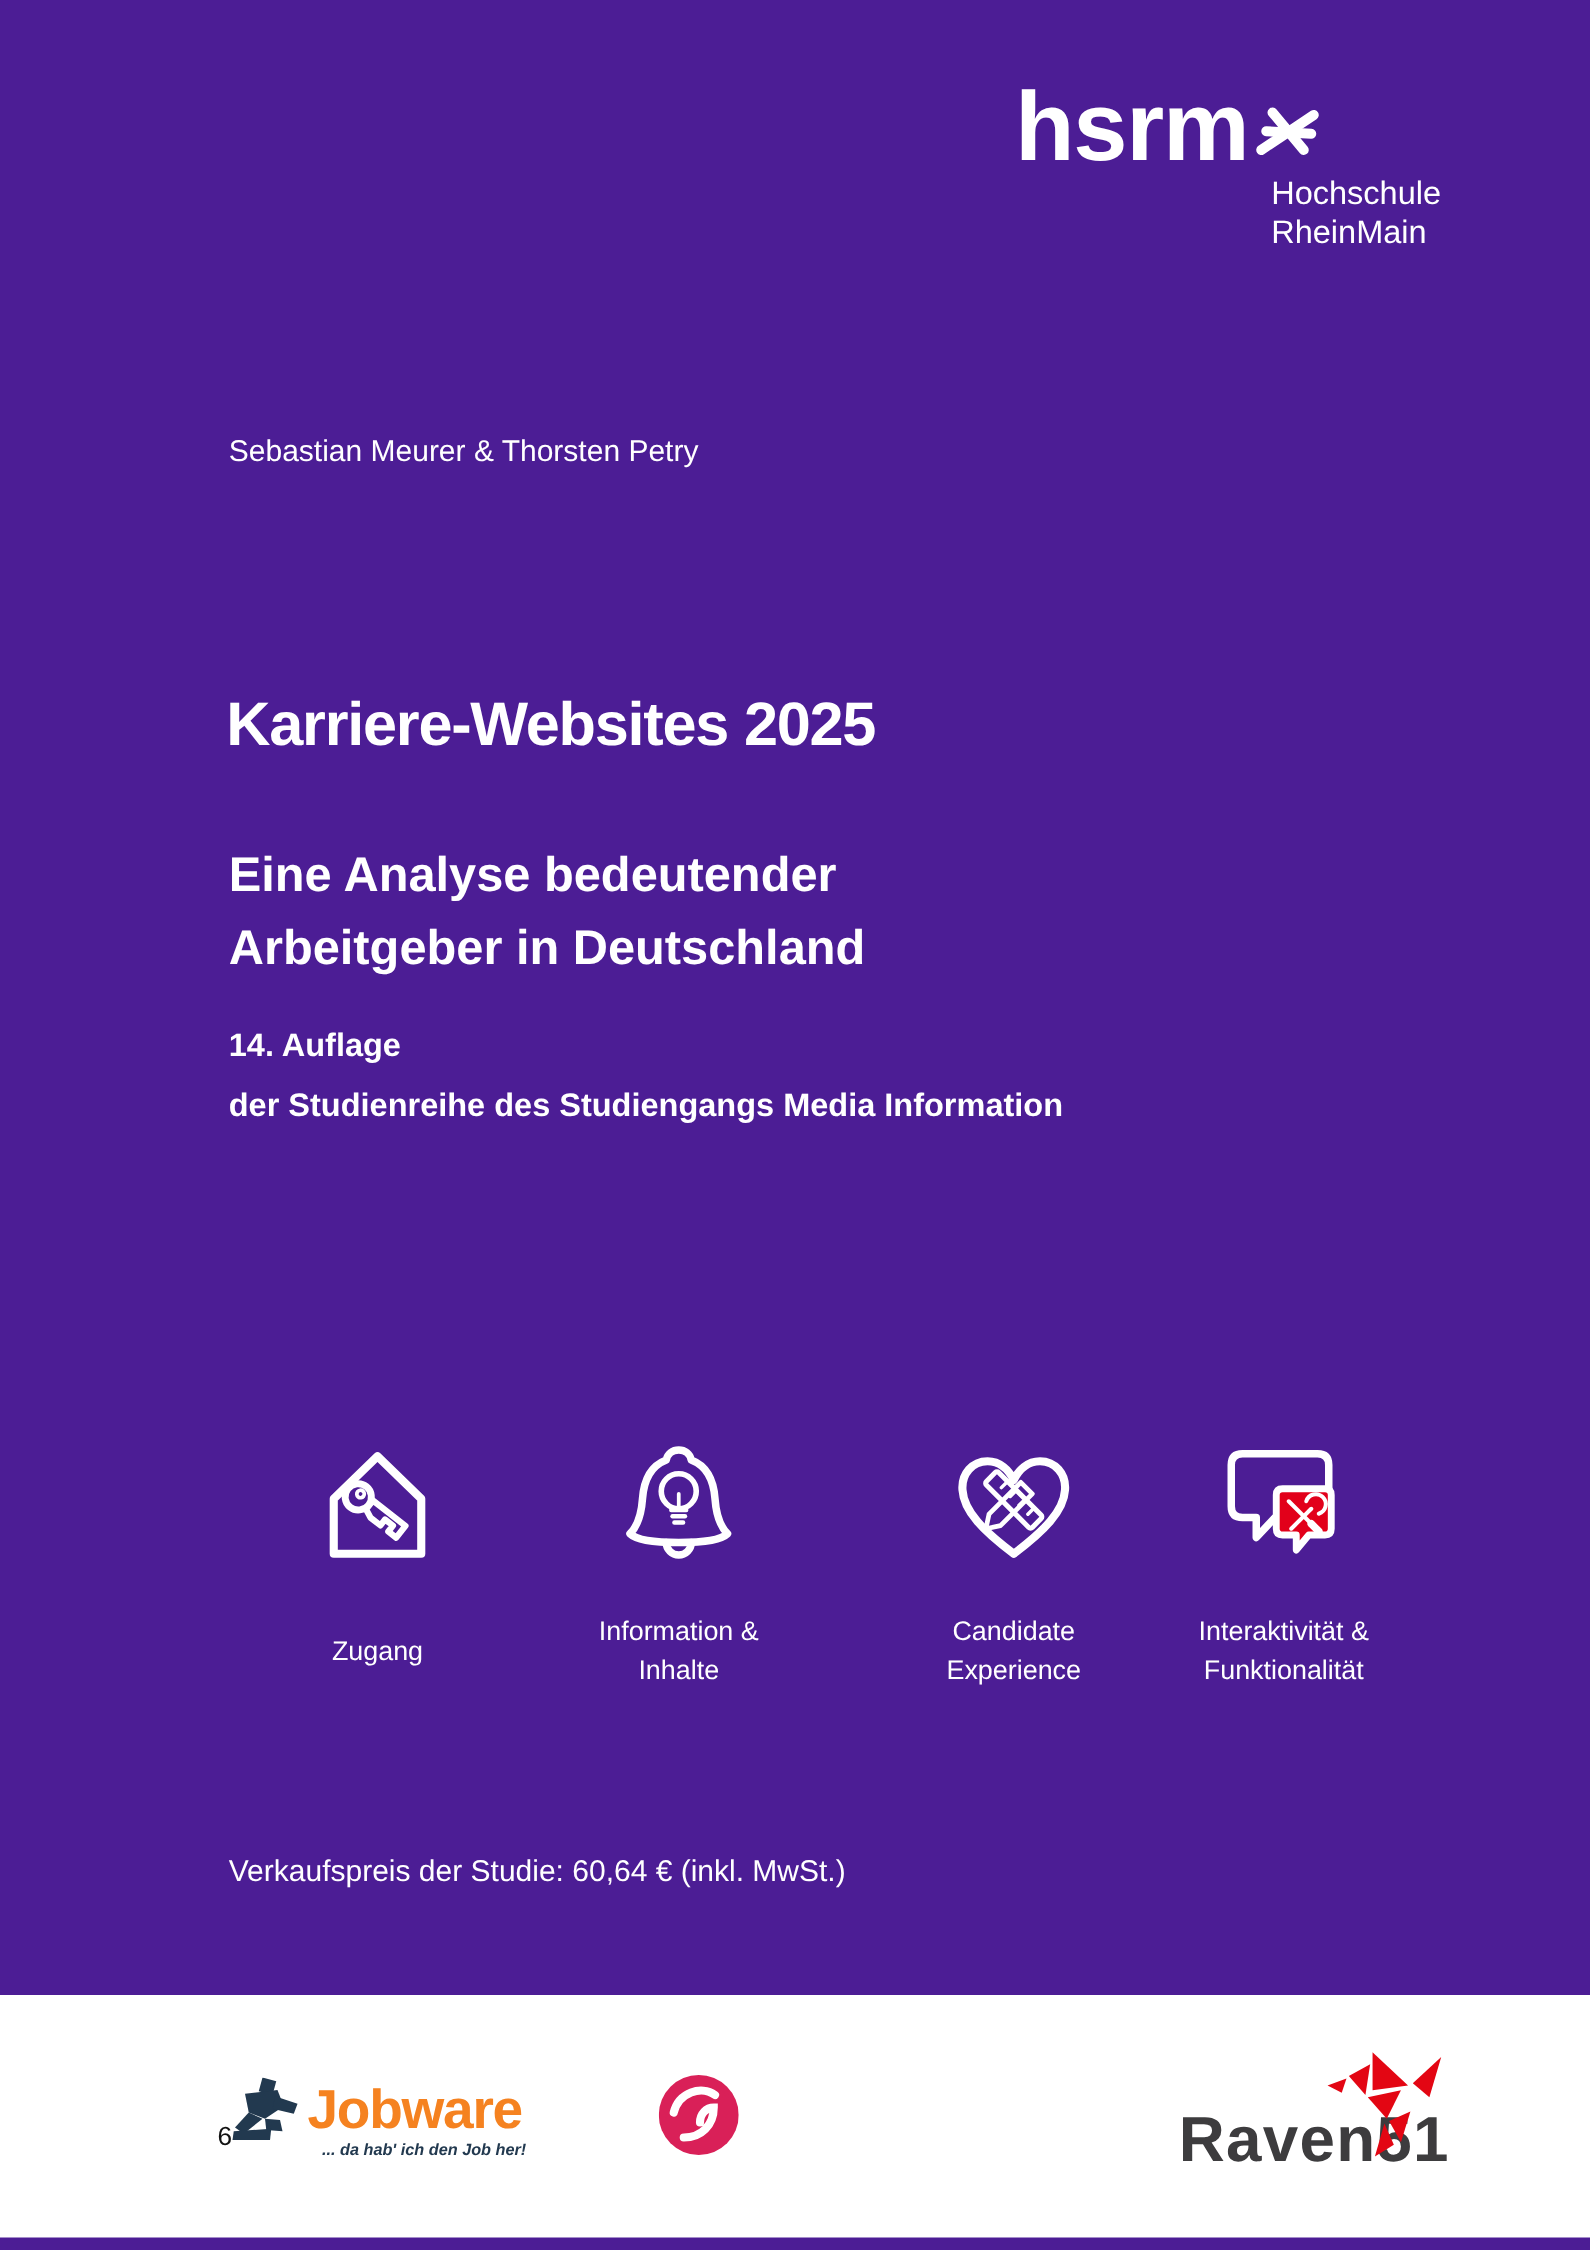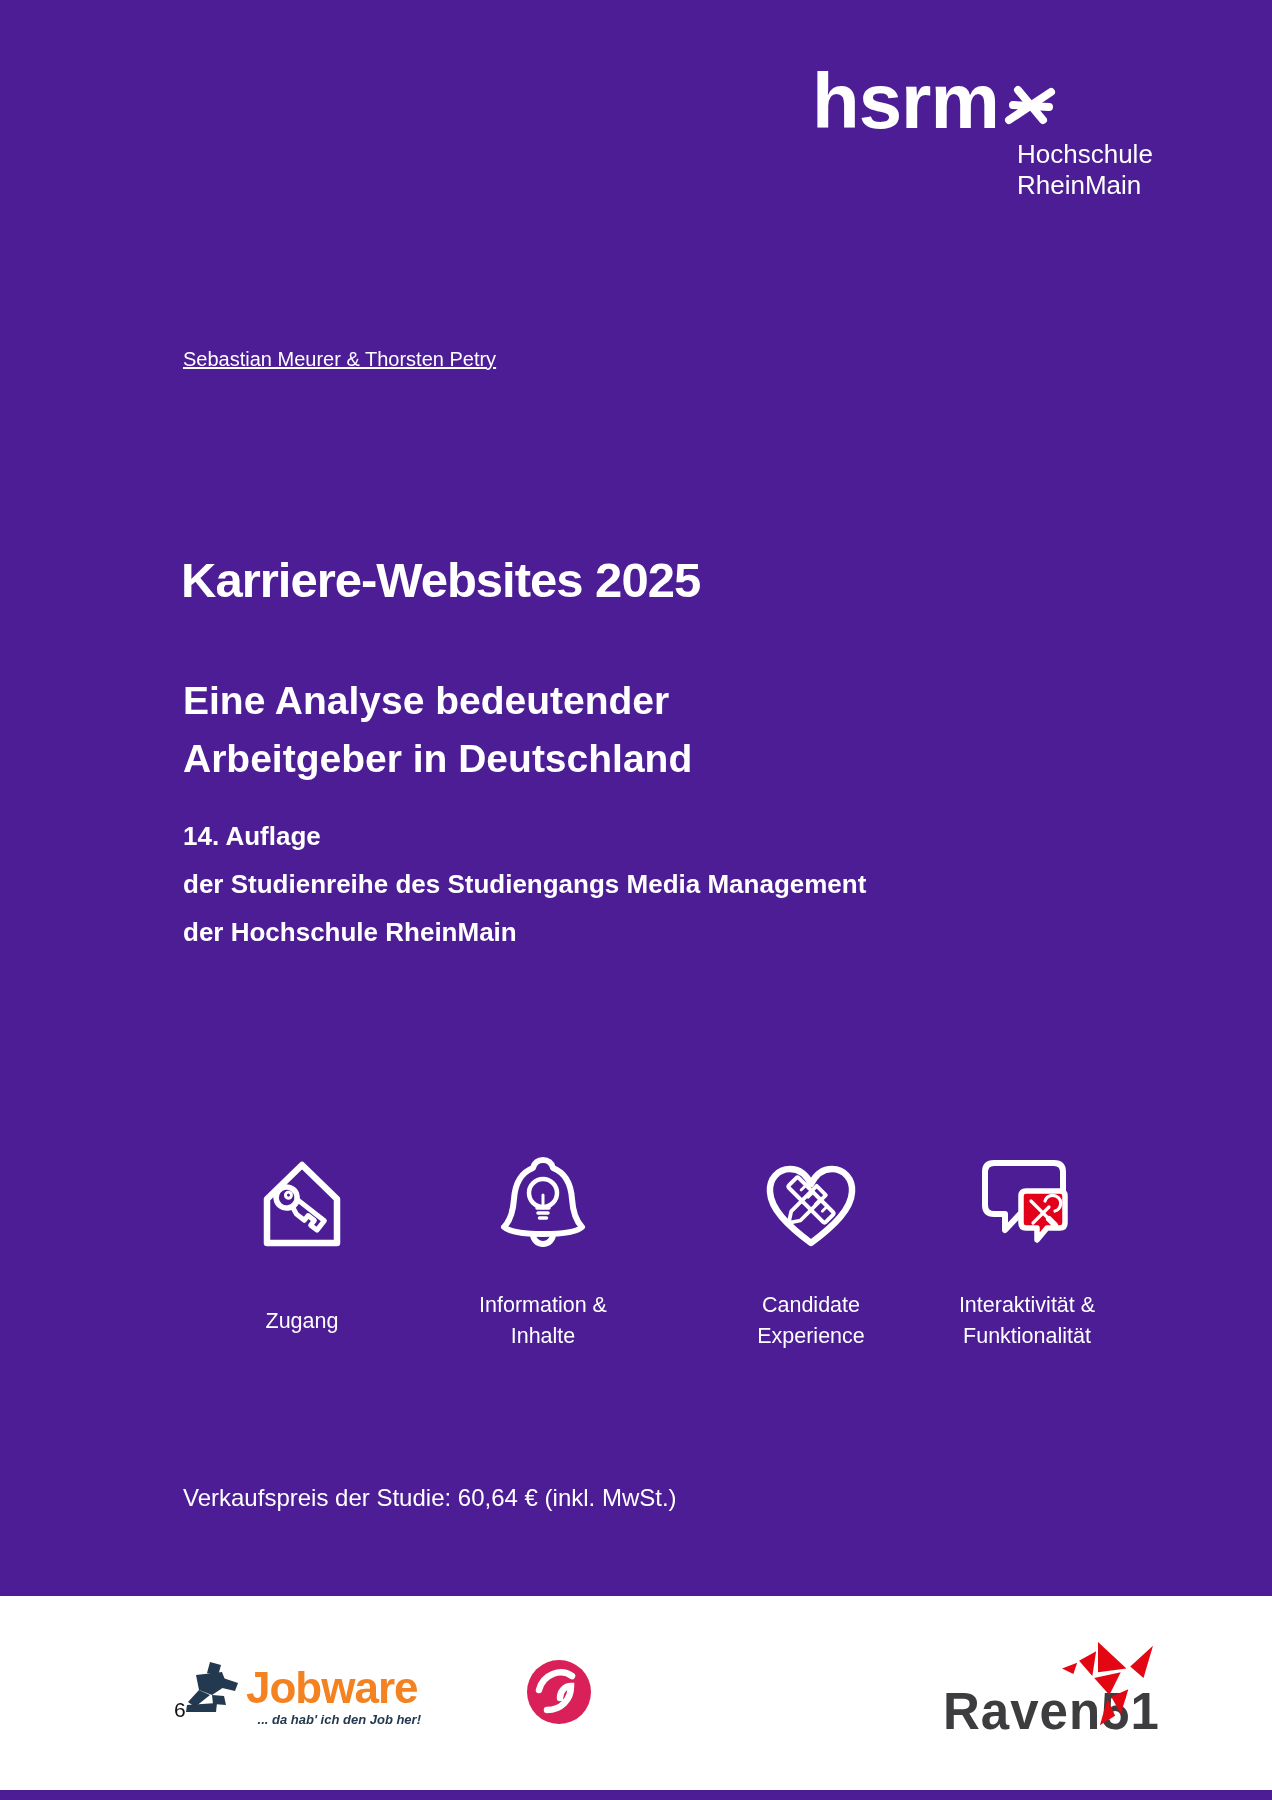--- a/index.html
+++ b/index.html
@@ -9,21 +9,21 @@
     background:#4c1d95;overflow:hidden;color:#fff;
   }
   .abs{position:absolute;}
 
   
   #brand-wordmark{left:812px;top:62px;font-size:78px;font-weight:700;letter-spacing:-1px;line-height:1;}
   #brand-star{left:1004px;top:84px;}
   #brand-institution{left:1017px;top:139px;font-size:26px;line-height:31px;white-space:pre-line;font-weight:400;}
 
   
-  #authors{left:183px;top:348px;font-size:20px;font-weight:400;text-decoration:underline;}
+  #authors{left:183px;top:348px;font-size:24px;font-weight:400;}
 
   
   #title{left:181px;top:552px;font-size:49px;font-weight:700;letter-spacing:-1px;}
   #subtitle{left:183px;top:672px;font-size:39px;font-weight:700;line-height:58px;white-space:pre-line;}
   #edition{left:183px;top:812px;font-size:26px;font-weight:700;line-height:48px;}
 
   
   .feature{top:1150px;width:230px;text-align:center;}
   #feature-0{left:187px;} #feature-1{left:428px;} #feature-2{left:696px;} #feature-3{left:912px;}
   .feature .icon-box{height:110px;display:flex;align-items:center;justify-content:center;}
@@ -65,22 +65,21 @@
   <div class="abs" id="brand-institution">Hochschule
 RheinMain</div>
 
   <div class="abs" id="authors">Sebastian Meurer &amp; Thorsten Petry</div>
 
   <div class="abs" id="title">Karriere-Websites 2025</div>
   <div class="abs" id="subtitle">Eine Analyse bedeutender
 Arbeitgeber in Deutschland</div>
   <div class="abs" id="edition">
     <div>14. Auflage</div>
-    <div>der Studienreihe des Studiengangs Media Management</div>
-    <div>der Hochschule RheinMain</div>
+    <div>der Studienreihe des Studiengangs Media Information</div>
   </div>
 
   <div class="abs feature" id="feature-0">
     <div class="icon-box">
       <svg class="ico" width="104" height="104" viewBox="0 0 104 104">
         <path d="M17 90 V46 L52 12 L87 46 V90 Z" stroke-width="6.5"></path>
         <g transform="rotate(38 50 55)">
           <circle cx="33" cy="55" r="10.5" stroke-width="5.5"></circle>
           <circle cx="33" cy="52" r="3" stroke-width="3"></circle>
           <path d="M44 50 H77 V62 H69 V56 H61 V62 H51 L44 59 Z" stroke-width="5"></path>

